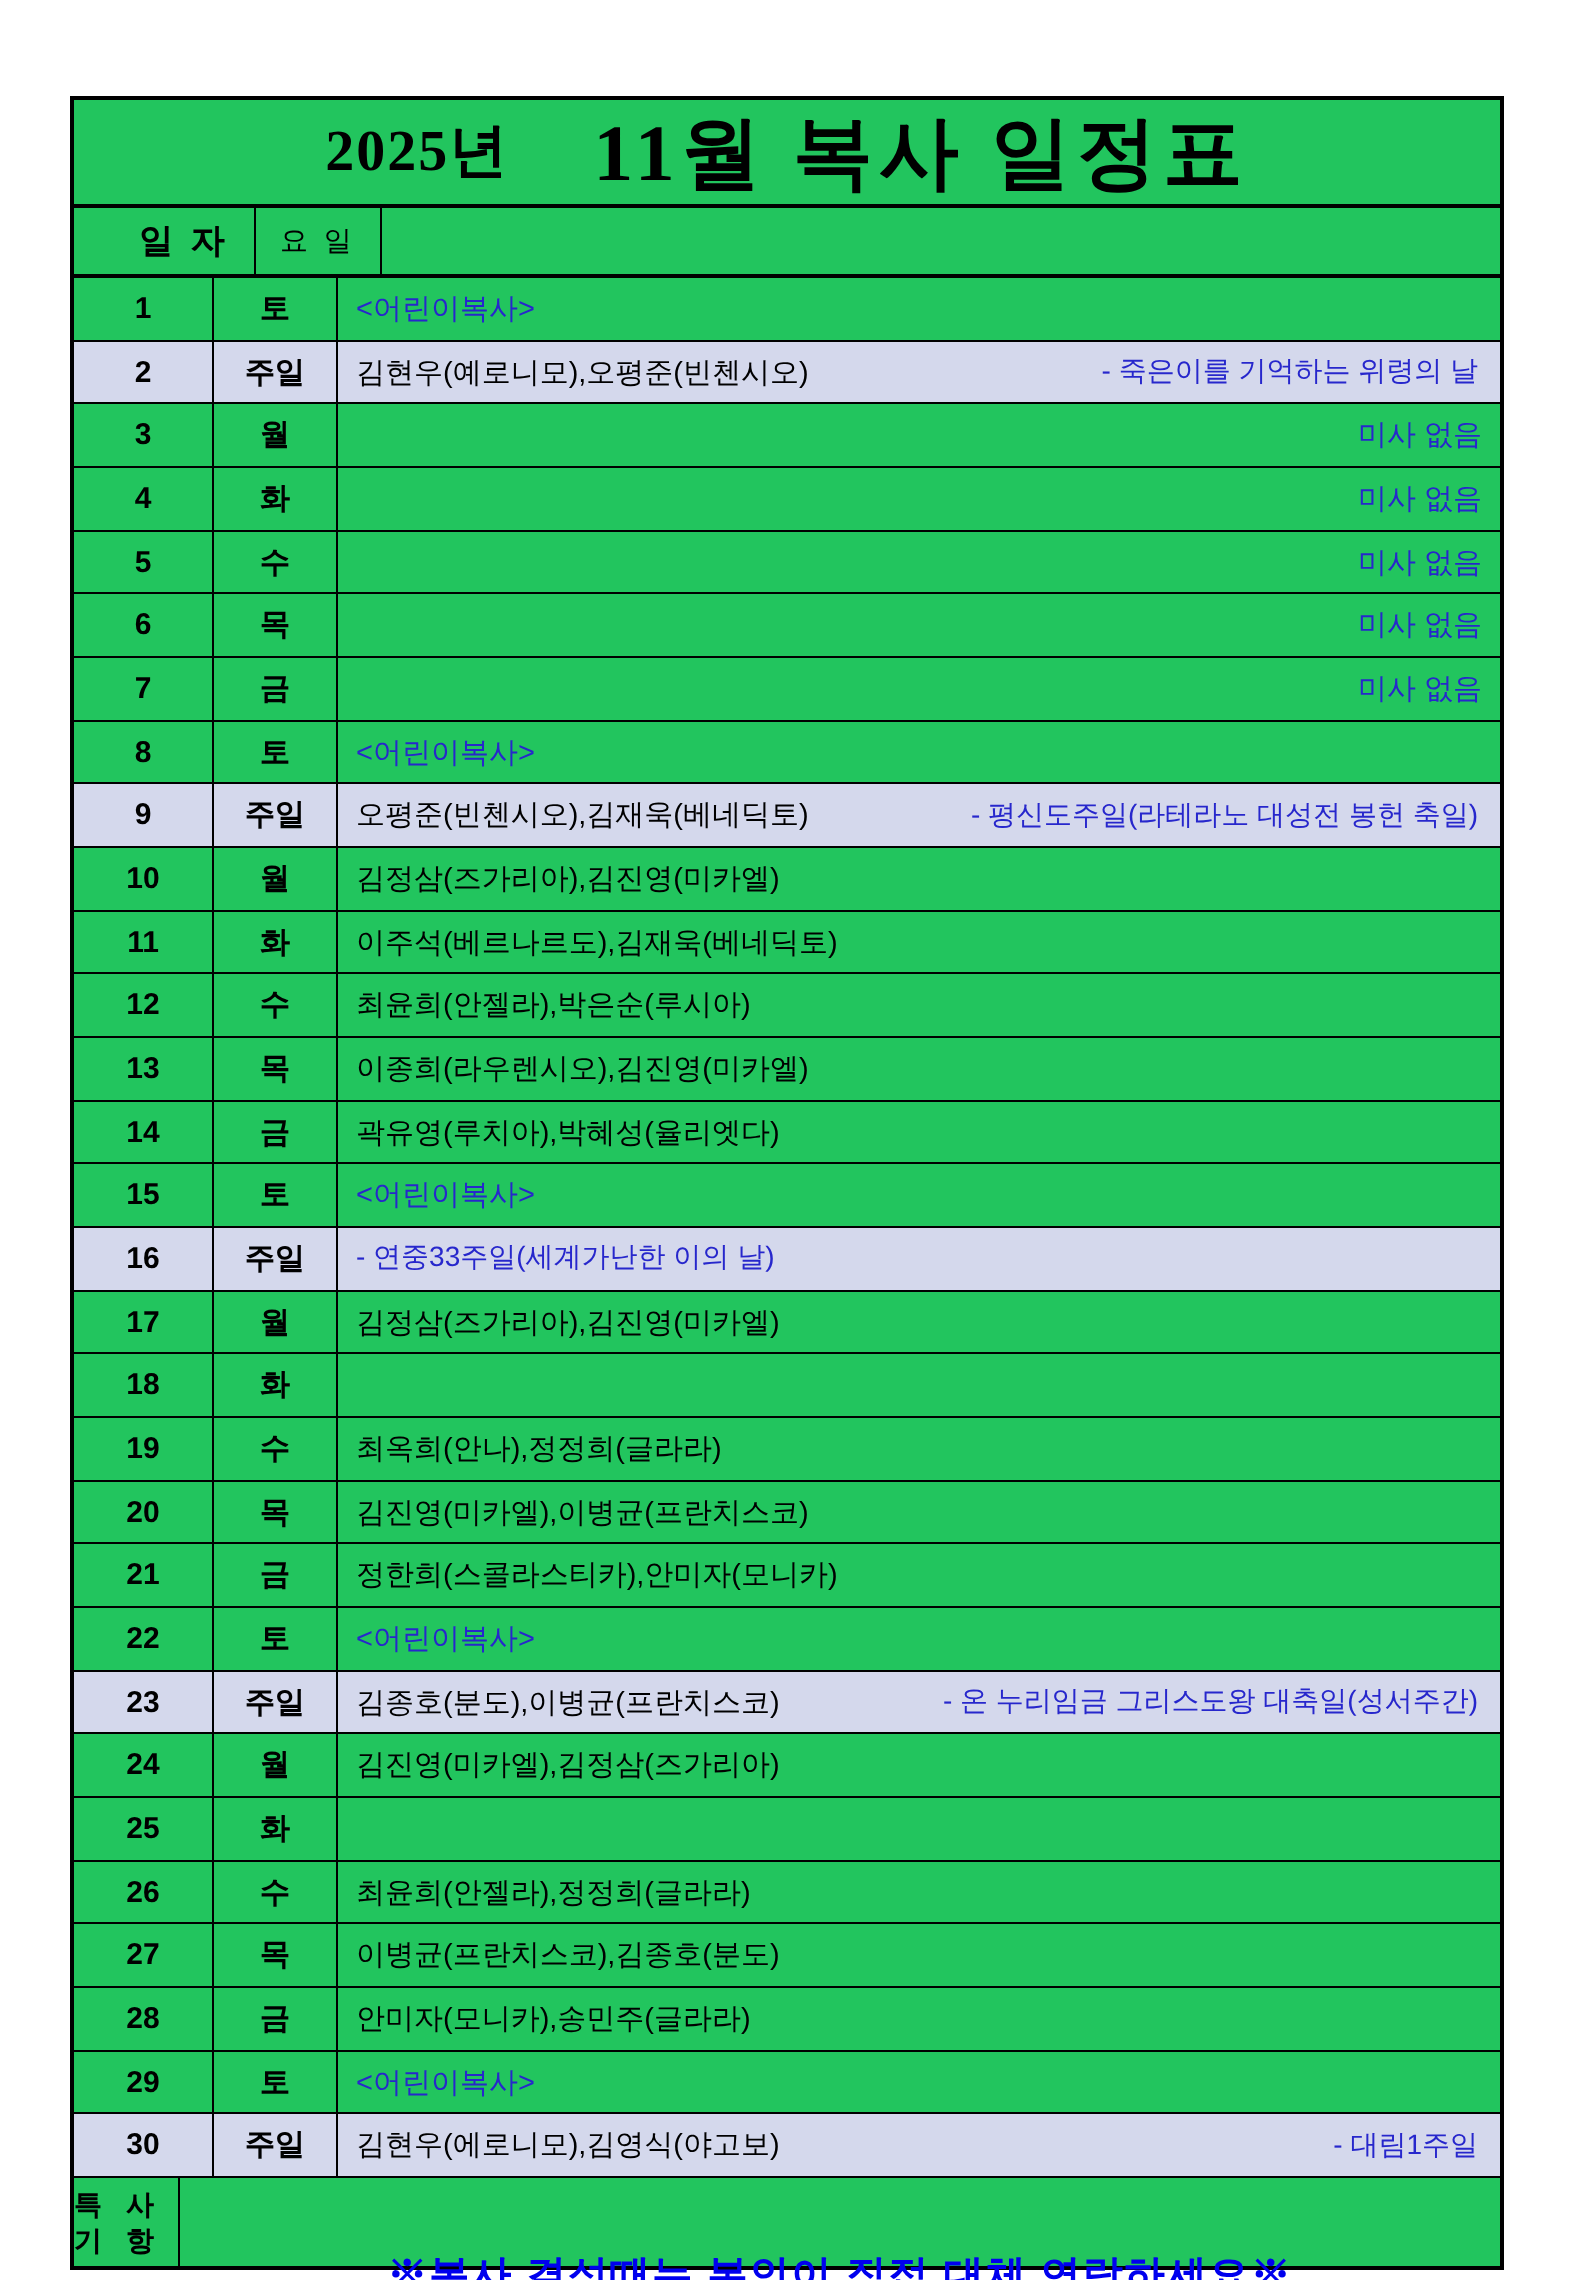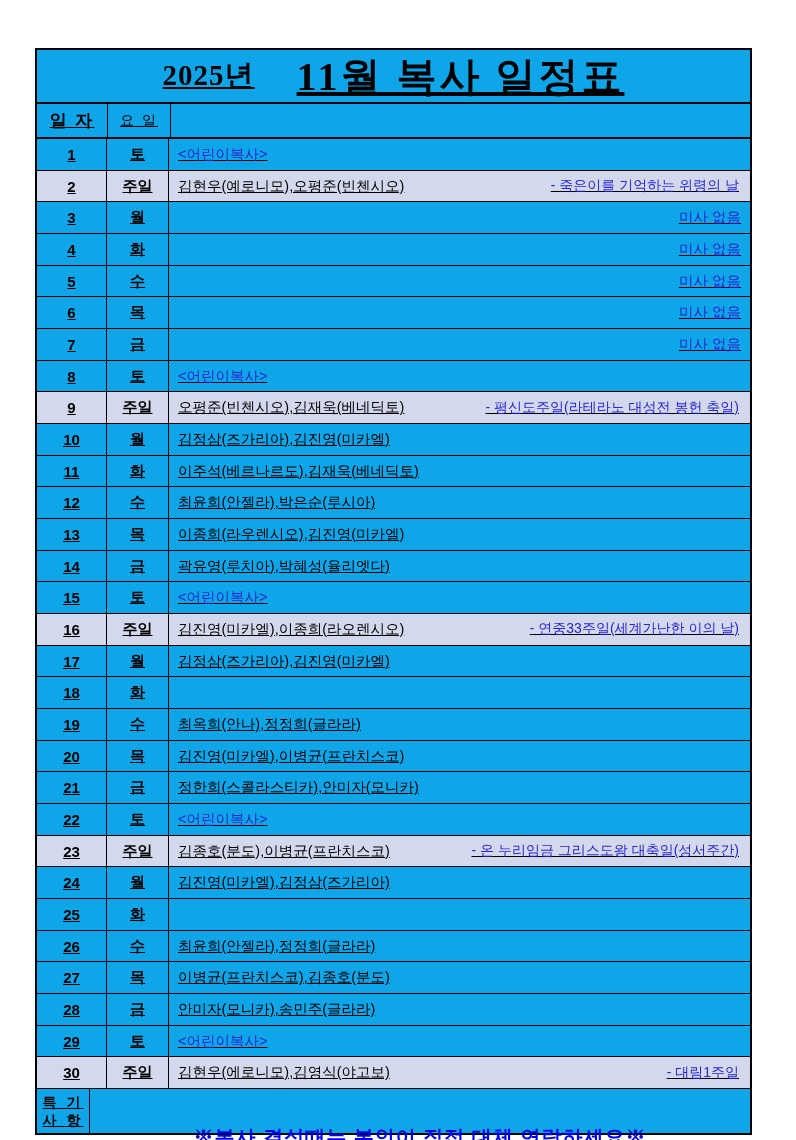--- a/index.html
+++ b/index.html
@@ -7,41 +7,40 @@
     width:796px; height:1140px;
     background:#ffffff;
     font-family:"Liberation Sans", sans-serif;
     color:#000;
     position:relative;
     overflow:hidden;
   }
   .sheet {
     position:absolute; left:35px; top:48px; width:717px;
     border:2.5px solid #000;
-    background:#0ea5e9;
-    box-sizing:border-box;
-    text-decoration:underline;
+    background:#22c55e;
+    box-sizing:border-box;
   }
   
   .titlebar {
     height:52px;
     border-bottom:2px solid #000;
     display:flex; align-items:center; justify-content:center; gap:42px;
     font-family:"Liberation Serif", serif;
   }
   .year  { font-size:29px; font-weight:700; letter-spacing:1px; }
   .main-title { font-size:40px; font-weight:800; letter-spacing:3px;text-align:right; }
   
   .thead {
     display:flex; height:33px;
     border-bottom:2px solid #000;
     align-items:stretch;
   }
   .hcell { display:flex; align-items:center; justify-content:center; }
-  .hc1 { width:70px; border-right:1px solid #000; font-weight:700; font-size:17px; letter-spacing:2px; }
+  .hc1 { width:70px; border-right:1px solid #000; font-weight:700; font-size:17px; letter-spacing:2px;padding-left:20px; }
   .hc2 { width:62px; border-right:1px solid #000; font-size:14px; letter-spacing:2px; }
   .hc3 { flex:1; font-weight:700; font-size:18px; letter-spacing:7px; }
   
   .rows { display:flex; flex-direction:column; height:950px; }
   .row {
     flex:1;
     display:flex; align-items:stretch;
     border-bottom:1px solid #000;
     box-sizing:border-box;
   }
@@ -64,21 +63,21 @@
   }
   .names { white-space:nowrap; }
   .note  { color:#2727cc; white-space:nowrap; font-size:14px; padding-right:2px; }
   .row.children .names { color:#2727cc; }
   .row.nomass .c-content { justify-content:flex-end; }
   .row.nomass .names { color:#2727cc; }
   
   .footer { display:flex; height:44px; align-items:stretch; }
   .f-label {
     width:53px; border-right:1px solid #000;
-    display:flex; flex-direction:column; align-items:center; justify-content:center;
+    display:flex; align-items:center; justify-content:center;
     font-weight:700; font-size:14px; line-height:1.3; letter-spacing:3px;
     box-sizing:border-box;
   }
   .f-notice {
     flex:1;
     display:flex; align-items:center; justify-content:center;
     color:#0000ee; font-weight:700; font-size:20px;
     text-decoration:underline;
     letter-spacing:1px;
     margin-top:48px;
@@ -217,21 +216,20 @@
     <div class="c-day">토</div>
     <div class="c-content">
       <span class="names">&lt;어린이복사&gt;</span>
 
     </div>
   </div>
       <div class="row names hl">
     <div class="c-date">16</div>
     <div class="c-day">주일</div>
     <div class="c-content">
-      <span class="names">김진영(미카엘),이종희(라오렌시오)</span>
       <span class="note">- 연중33주일(세계가난한 이의 날)</span>
     </div>
   </div>
       <div class="row names">
     <div class="c-date">17</div>
     <div class="c-day">월</div>
     <div class="c-content">
       <span class="names">김정삼(즈가리아),김진영(미카엘)</span>
 
     </div>

